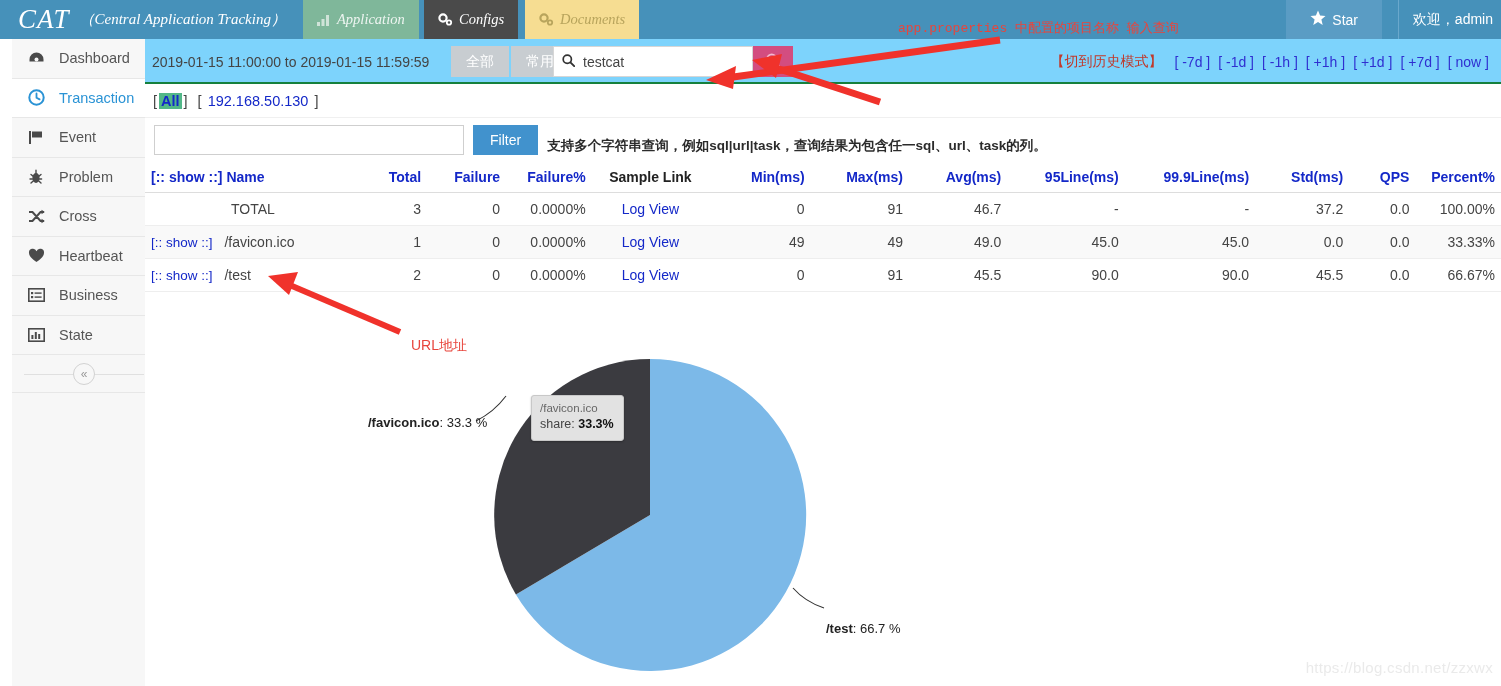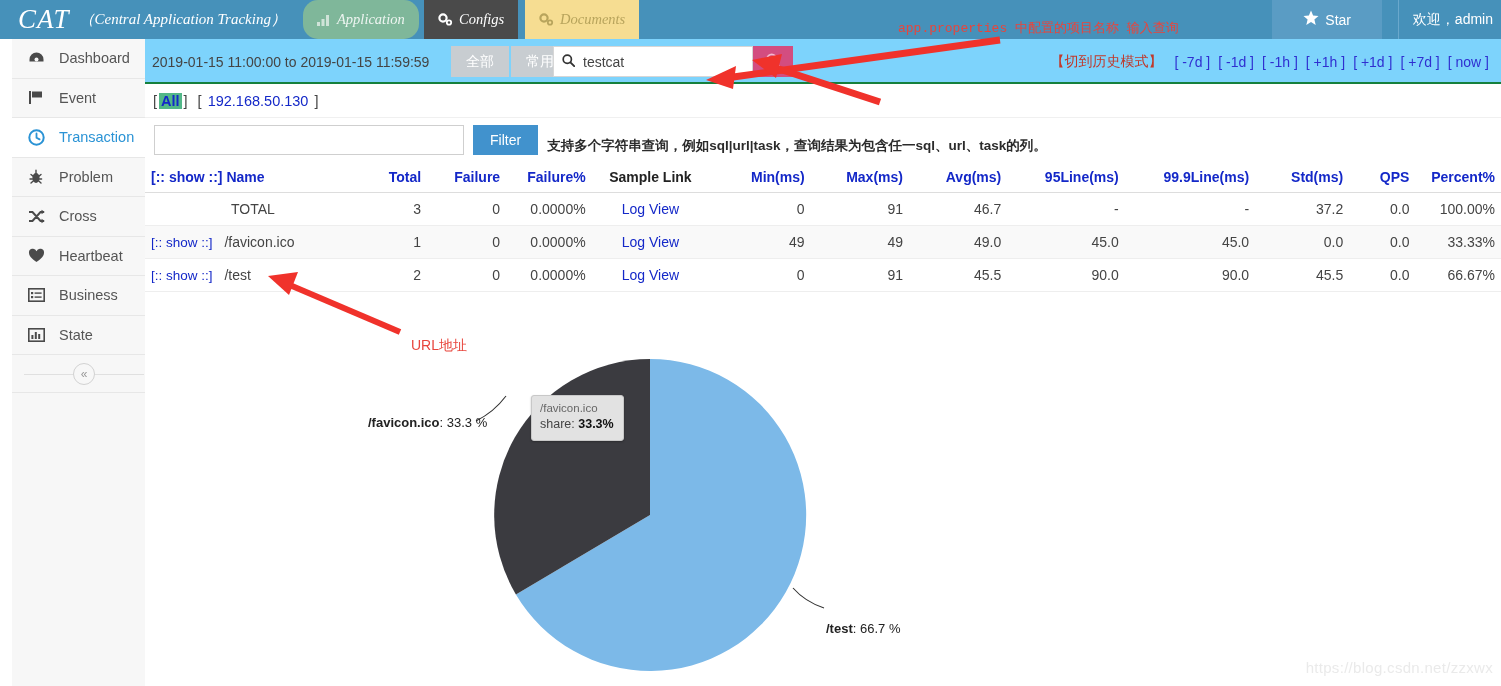--- a/index.html
+++ b/index.html
@@ -28,29 +28,29 @@
     font-family:"Liberation Serif", serif; font-style:italic;
     font-size:15px; color:#ffffff; margin-left:10px;
   }
   .navtab {
     position:absolute; top:0; height:39px;
     display:flex; align-items:center; gap:6px;
     padding:0 14px; font-size:14.5px; font-style:italic;
     font-family:"Liberation Serif", serif;
     cursor:pointer; white-space:nowrap;
   }
-  #tab-application { left:303px; background:#7fb79a; color:#eef5f1;border-radius:15px; }
+  #tab-application { left:303px; background:#7fb79a; color:#eef5f1; }
   #tab-configs     { left:424px; background:#4a4a4a; color:#ffffff; }
   #tab-documents   { left:525px; background:#f6dd92; color:#b8a45c; }
   .navtab svg { display:block; }
 
   #star-btn {
     position:absolute; right:119px; top:0; height:39px;
     display:flex; align-items:center; gap:6px;
-    padding:0 31px; background:#5a9cc4; font-size:14px; color:#fff;
+    padding:0 24px; background:#5a9cc4; font-size:14px; color:#fff;
     cursor:pointer;
   }
   #welcome {
     position:absolute; right:0px; top:0; height:39px;
     display:flex; align-items:center; padding:0 8px 0 14px;
     font-size:14px; color:#fff; border-left:1px solid #6aa8cc;
     white-space:nowrap;
   }
 
   
@@ -252,38 +252,38 @@
   <div class="side-item">
     <span class="ico">
       <svg width="17" height="15" viewBox="0 0 17 15">
           <path d="M8.5 1.5A7 7 0 0 0 1.5 8.5v2h14v-2a7 7 0 0 0-7-7z" fill="currentColor"></path>
           <circle cx="8.5" cy="8.5" r="2" fill="#f7f7f7"></circle>
         </svg>
     </span>
     <span>Dashboard</span>
   </div>
 
+  <div class="side-item active">
+    <span class="ico">
+      <svg width="17" height="17" viewBox="0 0 17 17">
+          <circle cx="8.5" cy="8.5" r="7.2" fill="none" stroke="currentColor" stroke-width="2"></circle>
+          <path d="M8.5 4.4V8.7L11.6 10.4" stroke="currentColor" stroke-width="1.8" fill="none" stroke-linecap="round"></path>
+        </svg>
+    </span>
+    <span>Transaction</span>
+  </div>
+
   <div class="side-item">
     <span class="ico">
       <svg width="17" height="15" viewBox="0 0 17 15">
           <rect x="1" y="1" width="2" height="13" fill="currentColor"></rect>
           <path d="M4 1.5h10v6H4z" fill="currentColor"></path>
         </svg>
     </span>
     <span>Event</span>
-  </div>
-
-  <div class="side-item active">
-    <span class="ico">
-      <svg width="17" height="17" viewBox="0 0 17 17">
-          <circle cx="8.5" cy="8.5" r="7.2" fill="none" stroke="currentColor" stroke-width="2"></circle>
-          <path d="M8.5 4.4V8.7L11.6 10.4" stroke="currentColor" stroke-width="1.8" fill="none" stroke-linecap="round"></path>
-        </svg>
-    </span>
-    <span>Transaction</span>
   </div>
 
   <div class="side-item">
     <span class="ico">
       <svg width="16" height="16" viewBox="0 0 16 16">
           <ellipse cx="8" cy="9" rx="3.6" ry="5" fill="currentColor"></ellipse>
           <path d="M8 1.2v3M3 5.5l2 1.6M13 5.5l-2 1.6M2 10h2.4M13.6 10H11.4M3 14l2.2-2M13 14l-2.2-2" stroke="currentColor" stroke-width="1.4" fill="none" stroke-linecap="round"></path>
         </svg>
     </span>
     <span>Problem</span>

